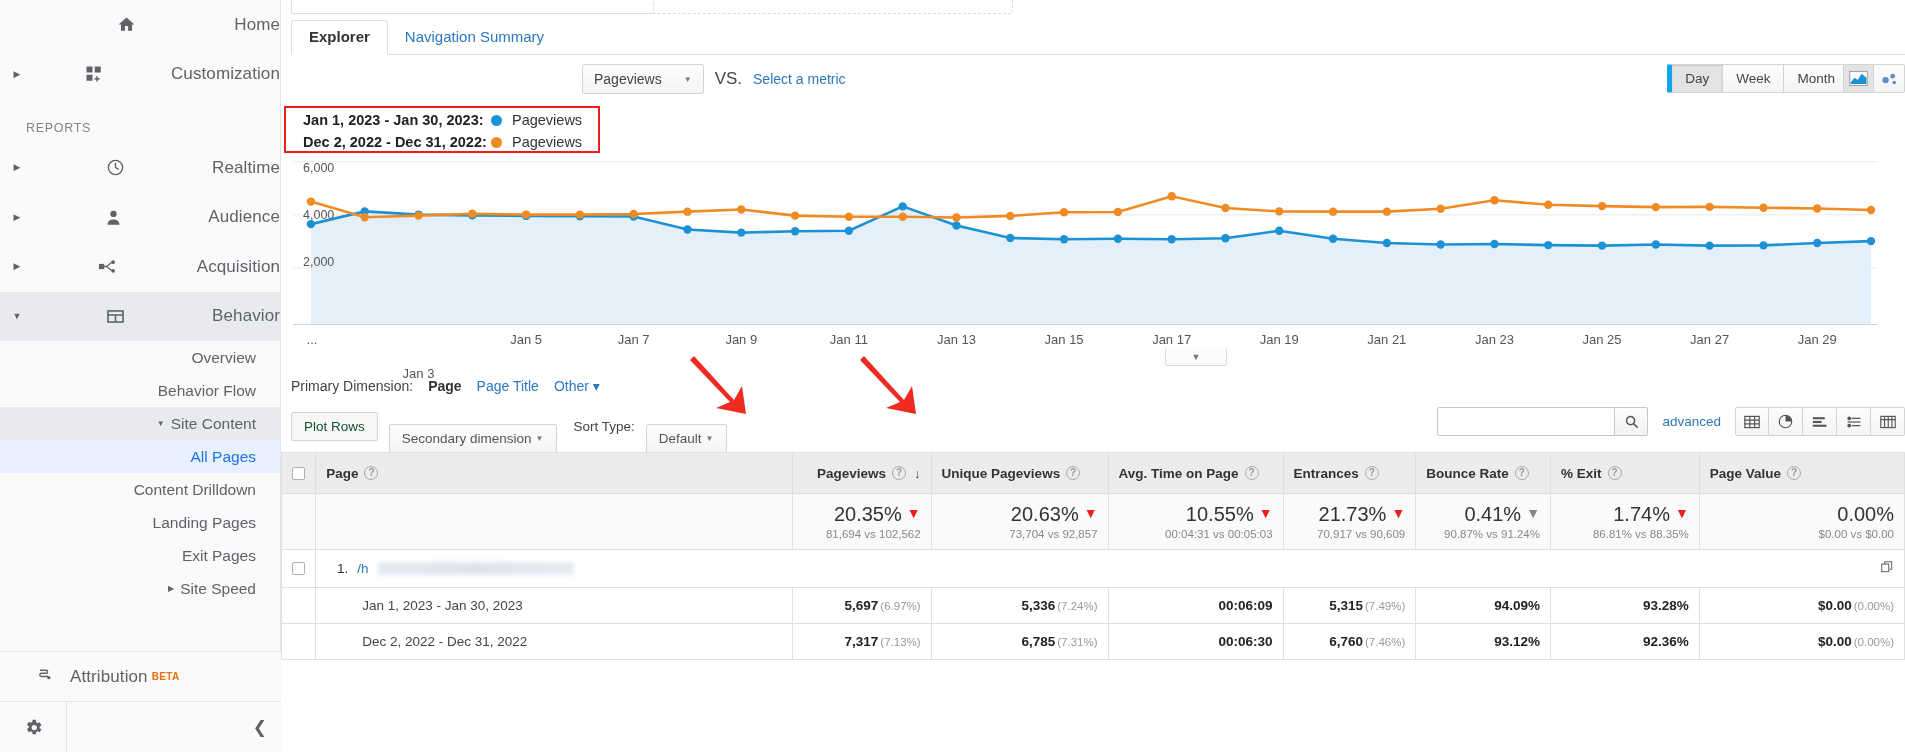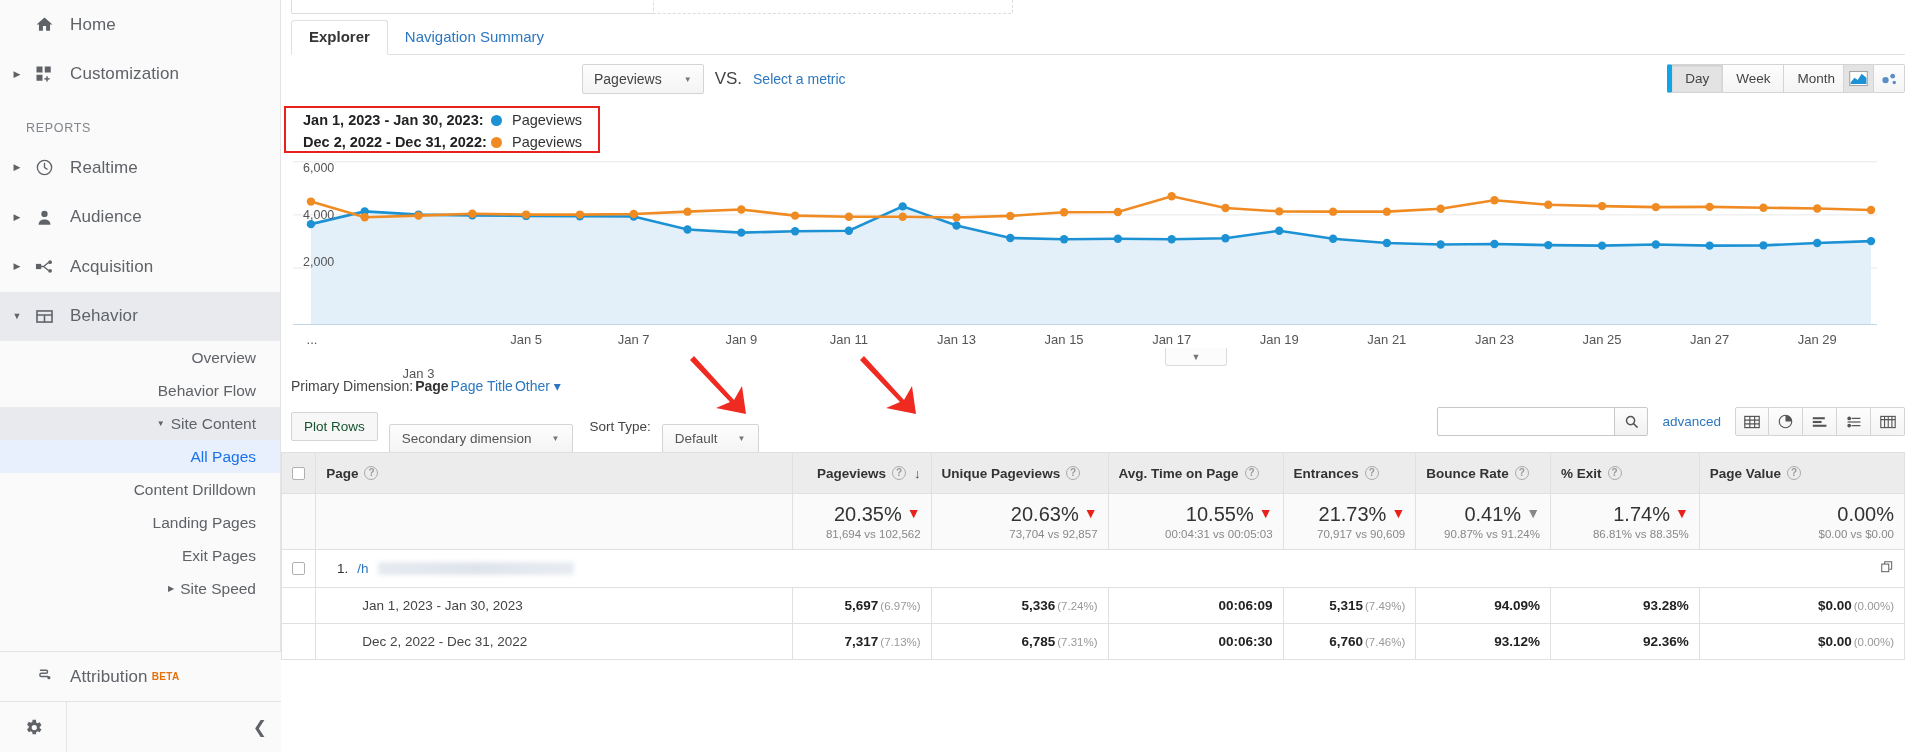--- a/index.html
+++ b/index.html
@@ -14,21 +14,21 @@
   #sidebar {
     width: 281px; height: 752px; flex: 0 0 281px;
     background: #fafafa;
     border-right: 1px solid #e4e4e4;
     position: relative;
   }
   .nav-row {
     display: flex; align-items: center;
     height: 49.5px; padding-left: 8px;
     font-size: 17px; color: #5f6368;
-    cursor: pointer; position: relative;
+    cursor: pointer; position: relative; justify-content: space-between;
   }
   .nav-row.active-sec { background: #e8eaed; }
   .caret {
     width: 18px; flex: 0 0 18px; text-align: center;
     font-size: 9px; color: #5f6368; line-height: 1;
   }
   .caret.open::before { content: "▼"; }
   .caret.closed::before { content: "▶"; }
   .caret.blank::before { content: ""; }
   .nav-icon {
@@ -184,41 +184,41 @@
     width: 62px; height: 18px;
     border: 1px solid #dcdcdc; border-top: none;
     background: #fcfcfc; border-radius: 0 0 3px 3px;
     display: flex; align-items: center; justify-content: center;
     font-size: 9px; color: #777; cursor: pointer; z-index: 4;
   }
 
   
   #primary-dim {
     position: absolute; top: 378px; left: 10px;
-    display: flex; align-items: center; gap: 2px;
+    display: flex; align-items: center; gap: 15px;
     font-size: 14px; color: #444;
   }
   .pd-label { font-weight: 400; }
   .pd-active { font-weight: 700; color: #333; cursor: pointer; }
   .pd-link { color: #2c77bf; cursor: pointer; }
   .pd-other { color: #2c77bf; cursor: pointer; }
 
   
   #control-bar {
     position: absolute; top: 407px; left: 10px; right: 0; height: 38px;
     display: flex; align-items: center; gap: 11px;
   }
   .btn-plain {
     border: 1px solid #d4d4d4; border-radius: 2px;
     background: linear-gradient(#fdfdfd,#f4f4f4);
     height: 29px; padding: 0 12px; display: flex; align-items: center;
     font-size: 13.5px; color: #555; cursor: pointer;
   }
   .btn-plain.disabled { color: #14532d; background: #f7f7f7; }
-  .btn-dd { gap: 20px; justify-content: space-between; margin-top: 24px; }
+  .btn-dd { gap: 4px; justify-content: space-between; margin-top: 24px; }
   .sort-label { font-size: 13.5px; color: #444; margin-left: 6px; }
 
   #search-group {
     position: absolute; right: 0; top: 407px;
     display: flex; align-items: center; gap: 14px;
   }
   .search-field {
     width: 178px; height: 29px; border: 1px solid #c8c8c8;
     background: #fff; border-radius: 2px 0 0 2px;
   }

